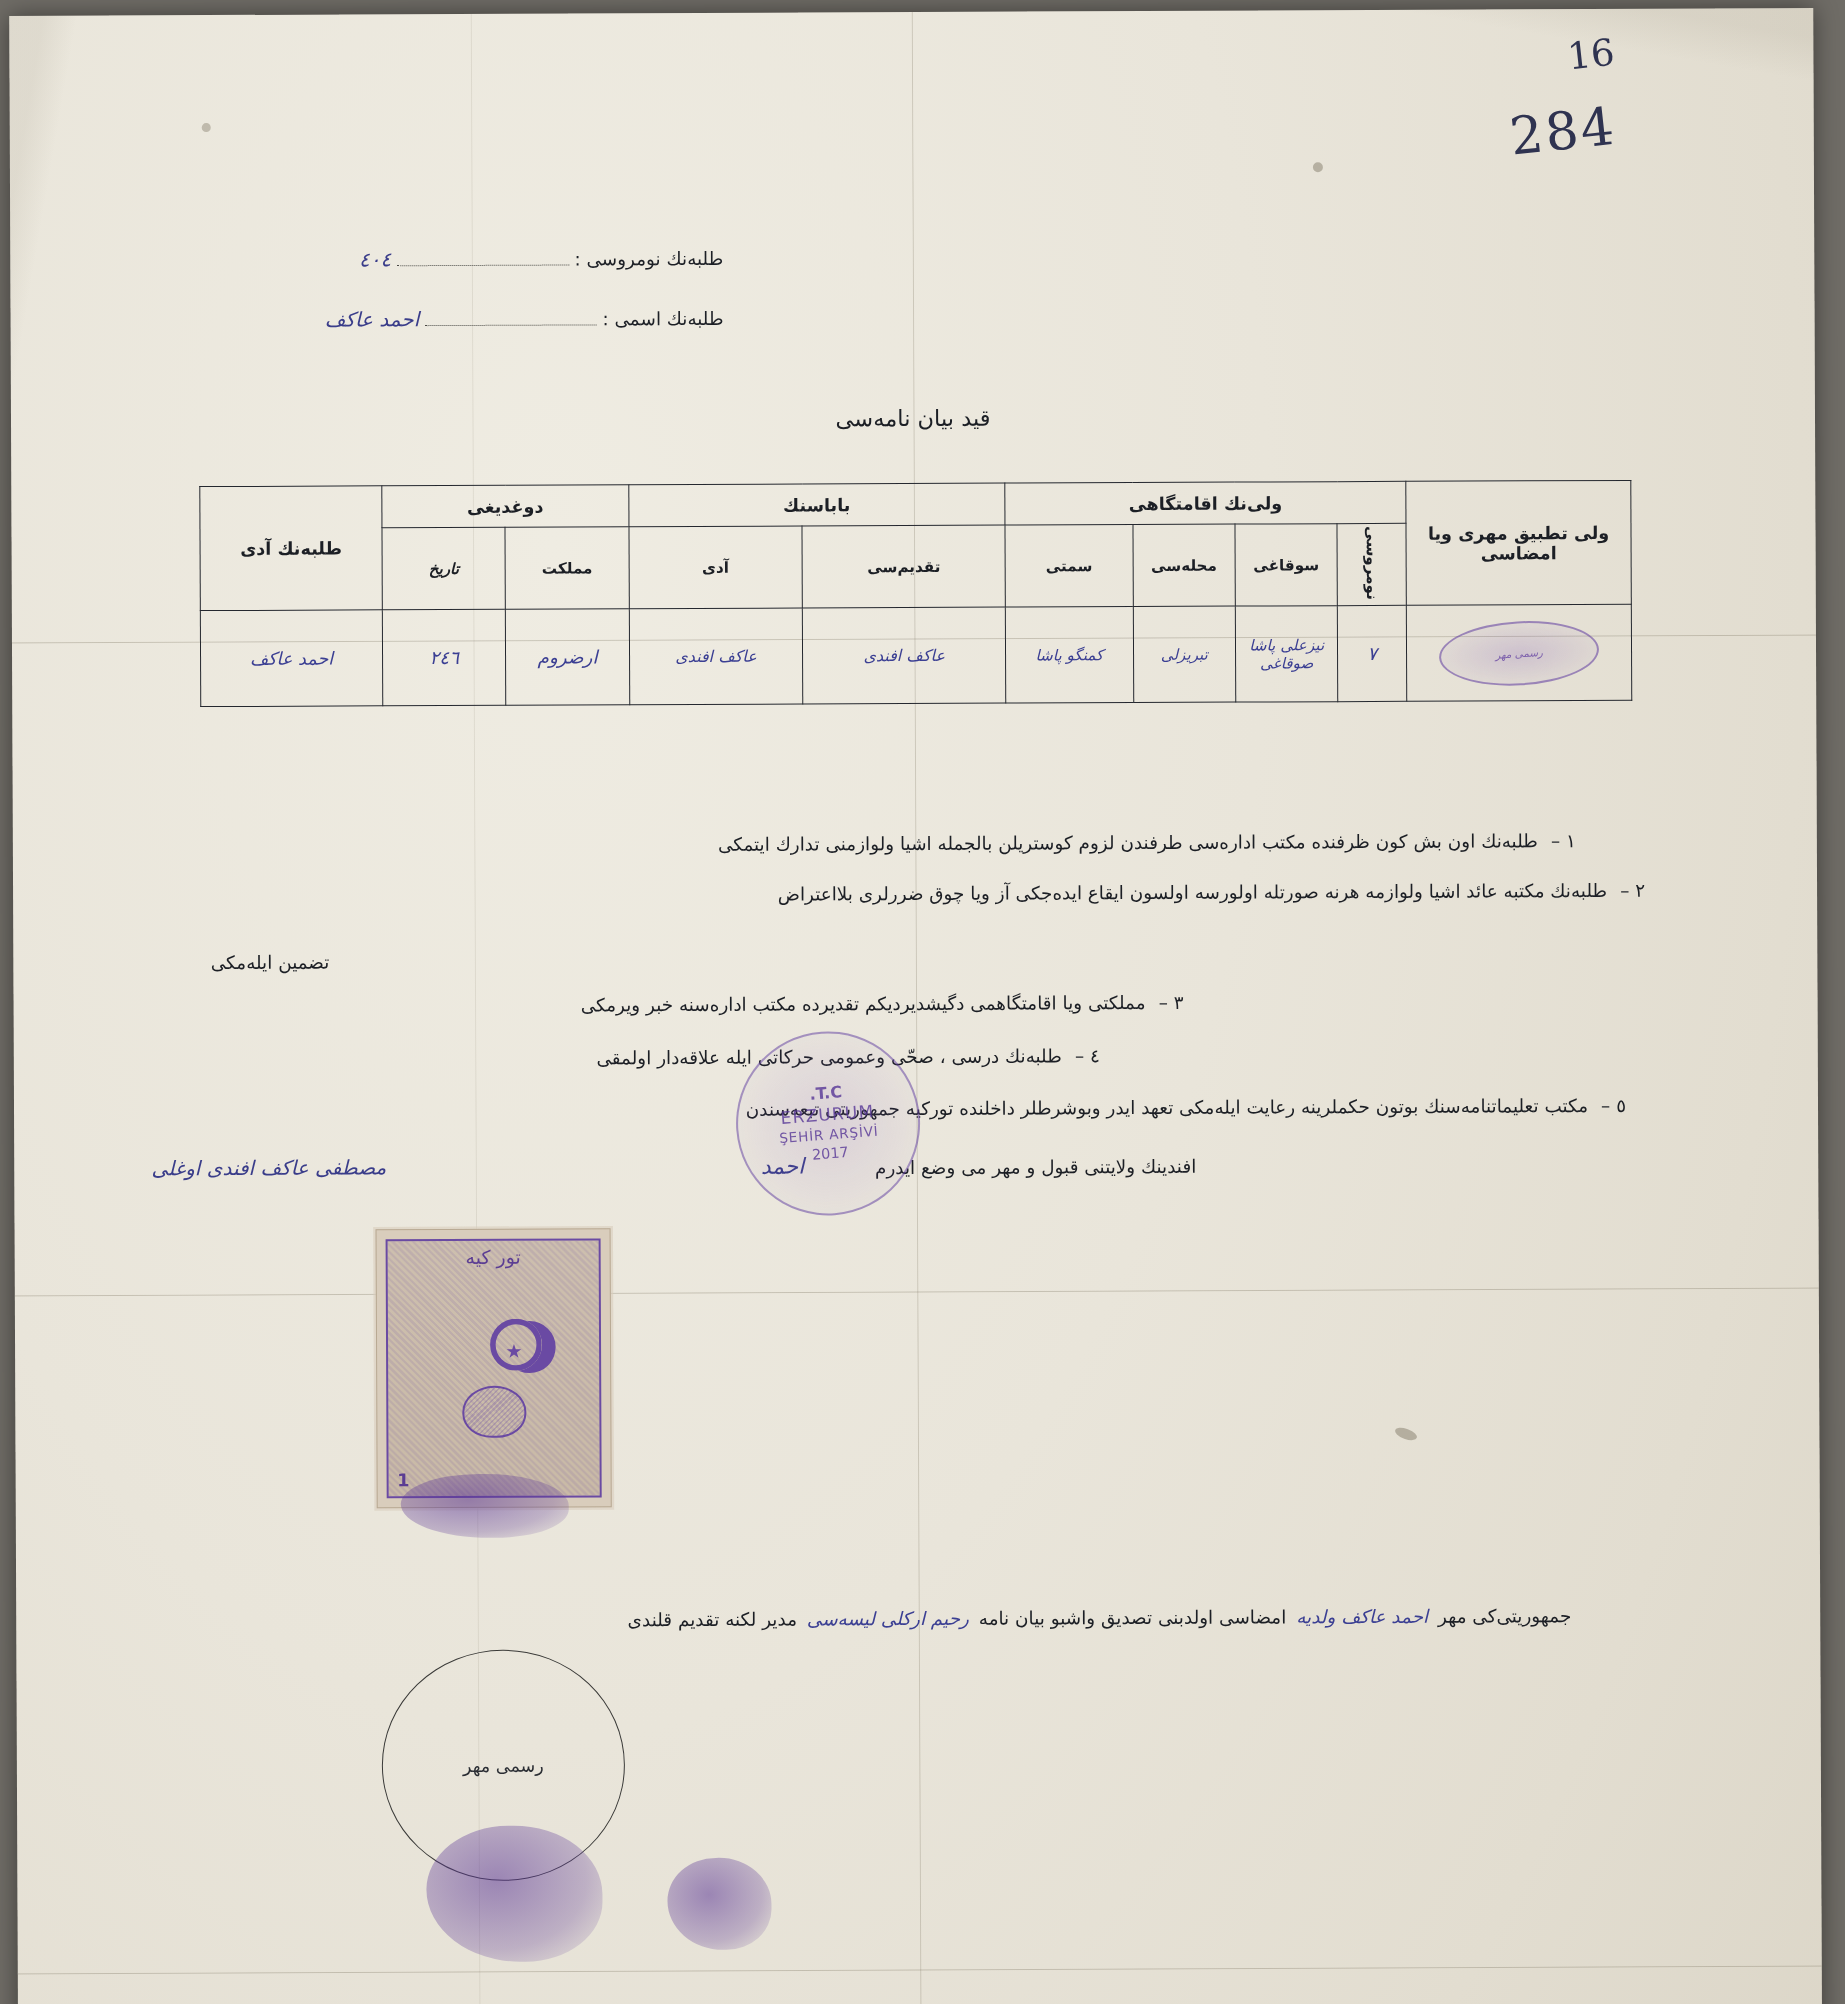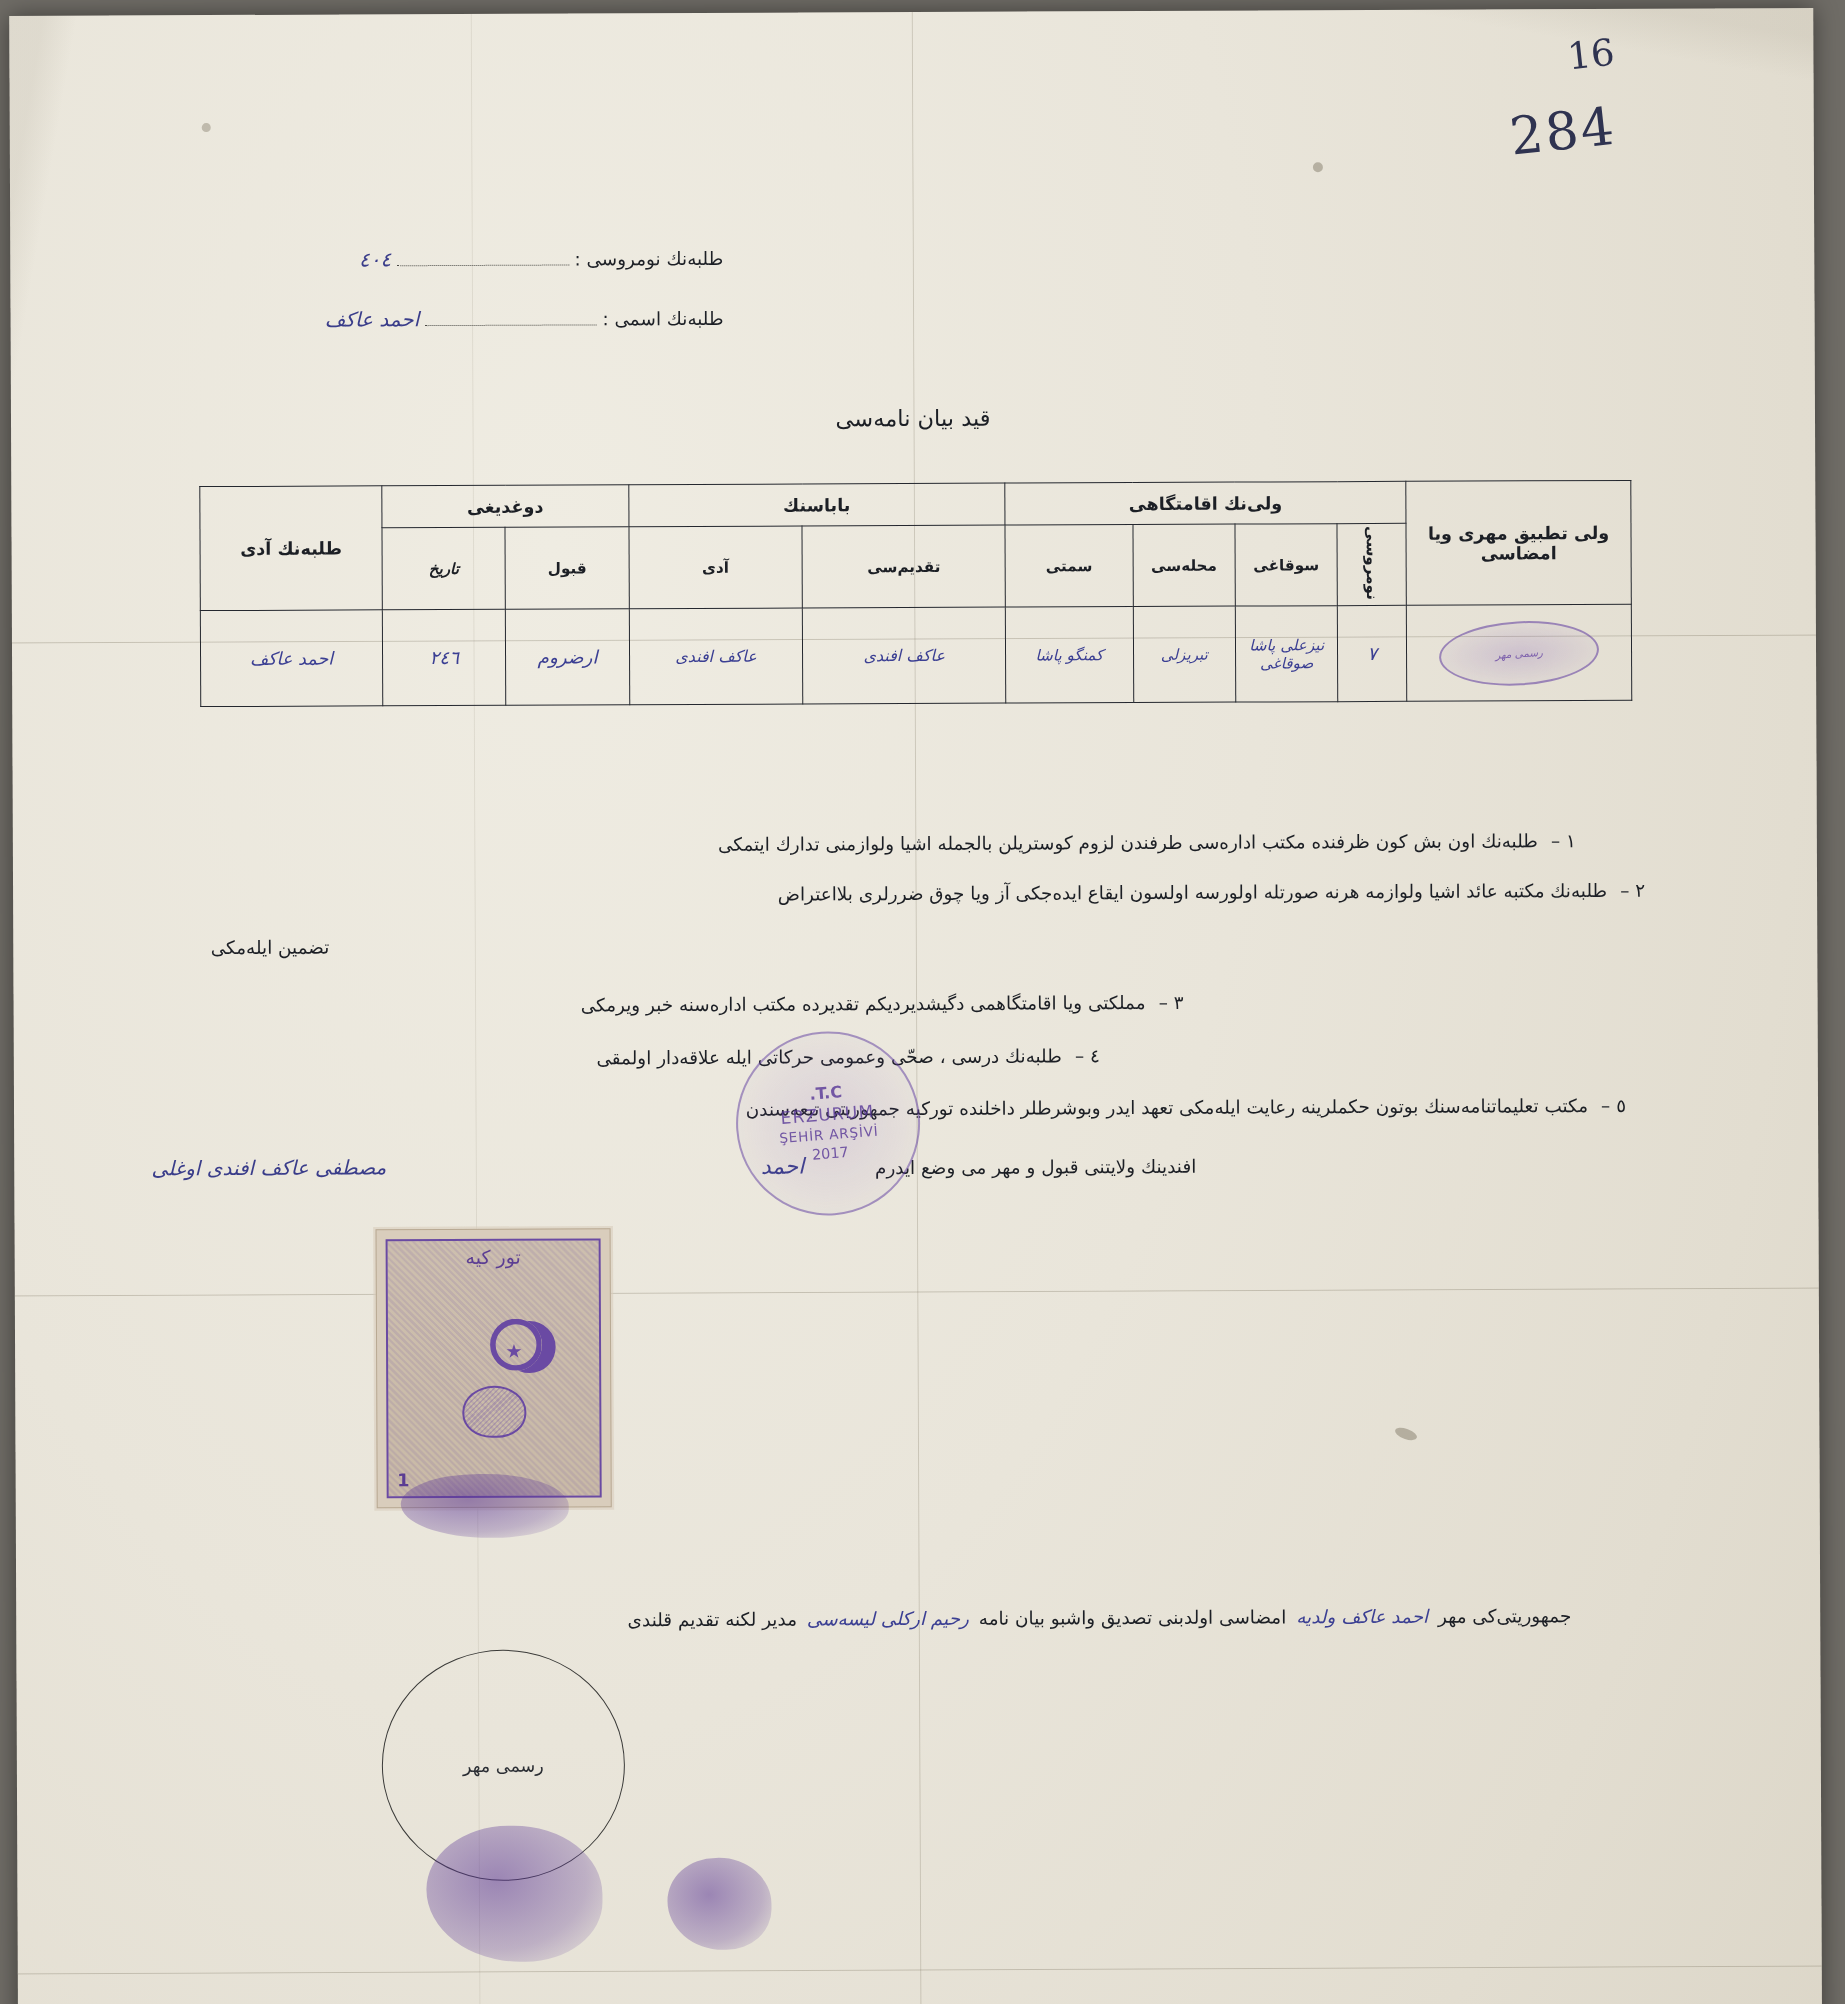--- a/index.html
+++ b/index.html
@@ -165,20 +165,21 @@
   .clause .num {
     margin-left: 7.2px;
   }
   .clause-cont {
     position: absolute;
     direction: rtl;
     text-align: right;
     font-size: 18.4px;
     color: #1c1f25;
     white-space: nowrap;
+    margin-top: 15px;
   }
 
   
   #sign-line {
     position: absolute;
     direction: rtl;
     font-size: 18.4px;
     color: #1c1f25;
     display: flex;
     align-items: baseline;
@@ -371,21 +372,21 @@
         </tr>
         <tr>
           <th class="sub" style="width:60px;">
             <span class="vert">نومروسى</span>
           </th>
           <th class="sub" style="width:92px;">سوقاغى</th>
           <th class="sub" style="width:92px;">محله‌سى</th>
           <th class="sub" style="width:116px;">سمتى</th>
           <th class="sub" style="width:188px;">تقديم‌سى</th>
           <th class="sub" style="width:160px;margin-top:30px;">آدى</th>
-          <th class="sub" style="width:112px;">قبول</th>
+          <th class="sub" style="width:112px;">مملكت</th>
           <th class="sub" style="width:112px;font-style:italic;">تاريخ</th>
         </tr>
       </thead>
       <tbody>
         <tr>
           <td class="datacell">
             <div class="oval-seal" style="position:relative; width:156px; height:60px; margin:0 auto; border-width:2px;">
               <span>رسمى مهر</span>
             </div>
           </td>

